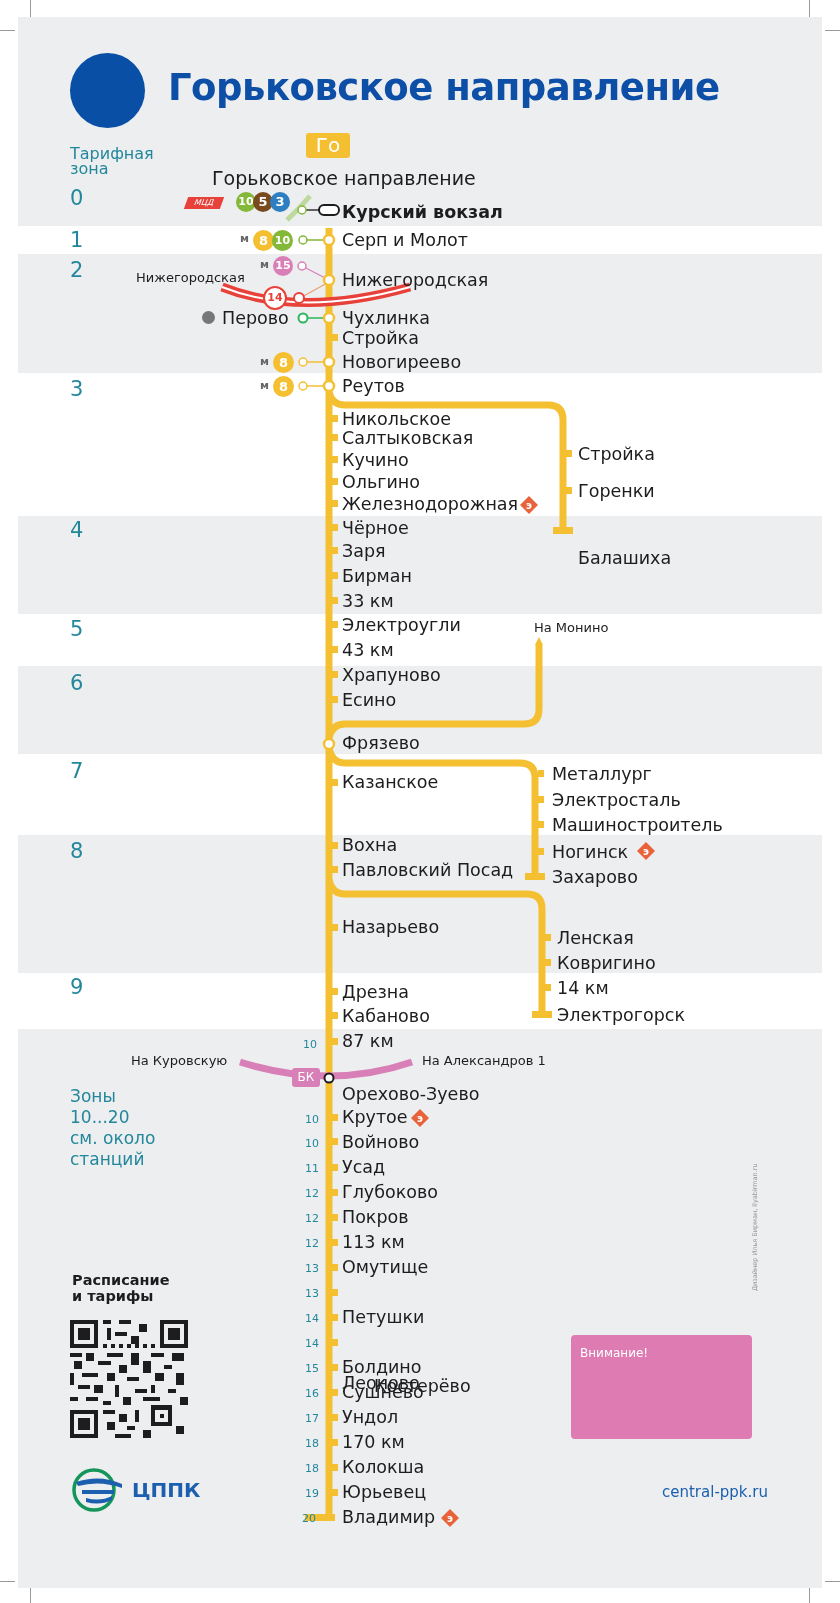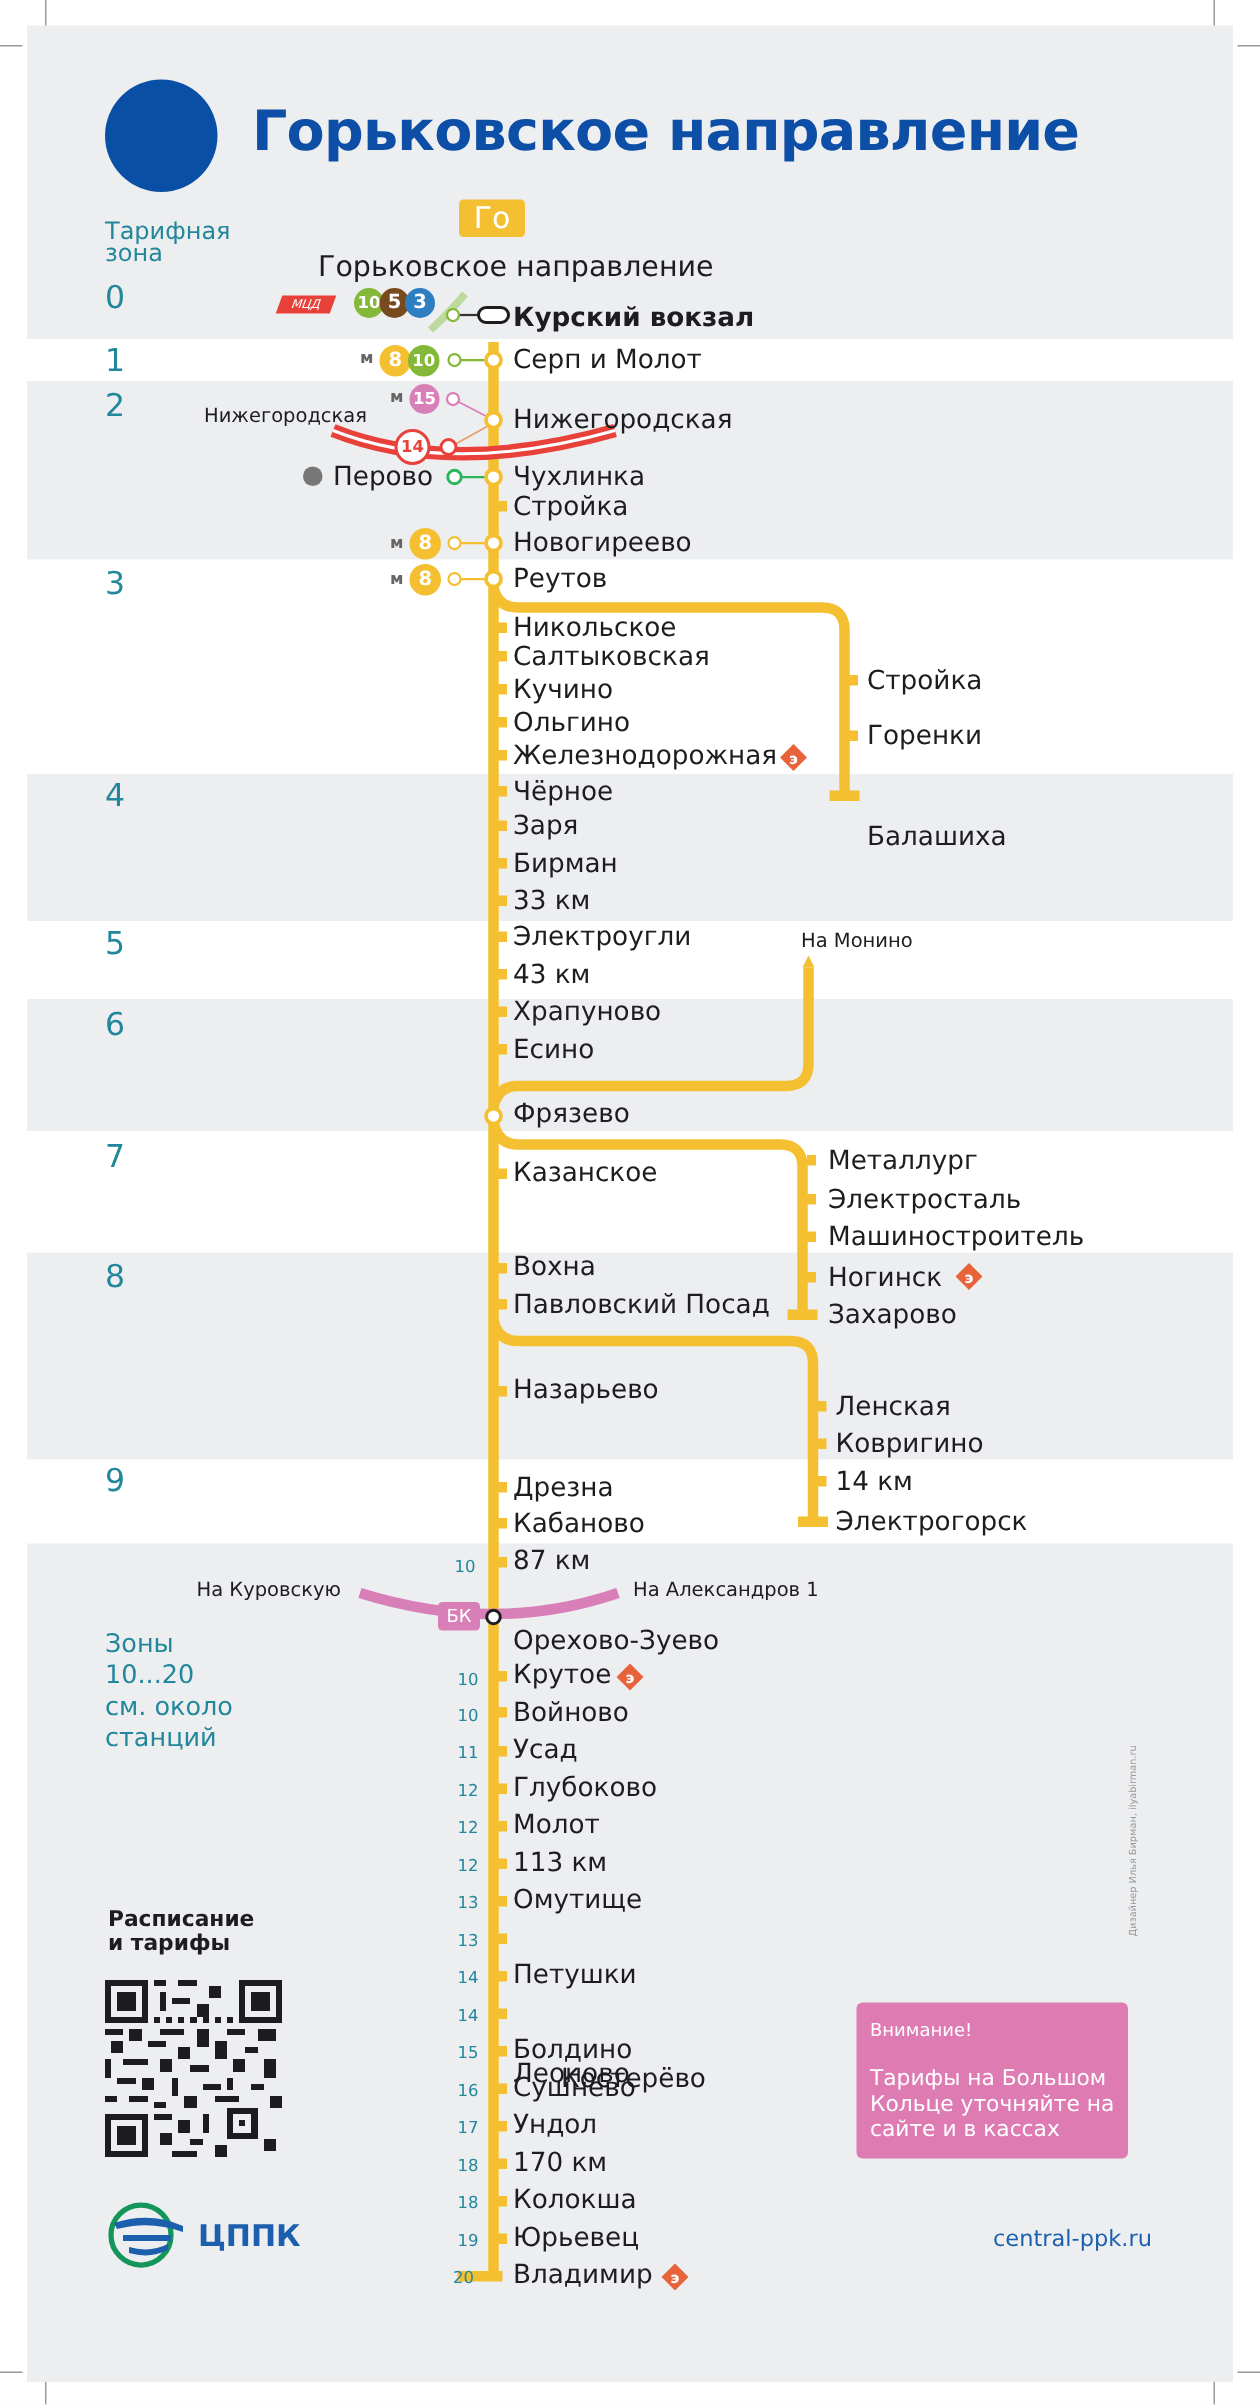--- a/index.html
+++ b/index.html
@@ -235,21 +235,21 @@
     <polygon points="9,0 18,9 9,18 0,9" fill="#e8623a"></polygon>
     <text x="9" y="13" font-size="10" fill="#fff" text-anchor="middle" font-family="DejaVu Sans, sans-serif" font-weight="bold">э</text>
   </svg>
 <div class="zn" style="left:299px;top:1137px;">10</div>
 <div class="st" style="left:342px;top:1132px;">Войново</div>
 <div class="zn" style="left:299px;top:1162px;">11</div>
 <div class="st" style="left:342px;top:1157px;">Усад</div>
 <div class="zn" style="left:299px;top:1187px;">12</div>
 <div class="st" style="left:342px;top:1182px;">Глубоково</div>
 <div class="zn" style="left:299px;top:1212px;">12</div>
-<div class="st" style="left:342px;top:1207px;">Молот</div>
+<div class="st" style="left:342px;top:1207px;">Покров</div>
 <div class="zn" style="left:299px;top:1237px;">12</div>
 <div class="st" style="left:342px;top:1232px;">113 км</div>
 <div class="zn" style="left:299px;top:1262px;">13</div>
 <div class="st" style="left:342px;top:1257px;">Омутище</div>
 <div class="zn" style="left:299px;top:1287px;">13</div>
 <div class="st" style="left:342px;top:1329px;margin-top:44px;">Леоново</div>
 <div class="zn" style="left:299px;top:1312px;">14</div>
 <div class="st" style="left:342px;top:1307px;">Петушки</div>
 <div class="zn" style="left:299px;top:1337px;">14</div>
 <div class="st" style="left:342px;top:1376px;margin-left:32px;">Костерёво</div>
@@ -372,18 +372,17 @@
 <svg class="abs" style="left:70px;top:1466px;" width="56" height="48" viewBox="0 0 56 48">
   <circle cx="24" cy="24" r="20" fill="none" stroke="#14965a" stroke-width="3.5"></circle>
   <path d="M6 16 Q30 8 52 18 L52 22 Q30 14 8 20 Z" fill="#1b5fae"></path>
   <path d="M12 24 L44 24 L44 28 L12 28 Z" fill="#1b5fae"></path>
   <path d="M16 32 Q30 36 42 30 L42 34 Q30 40 16 36 Z" fill="#1b5fae"></path>
 </svg>
 <div class="abs" style="left:132px;top:1478px;font-size:20px;font-weight:bold;color:#1b5fae;">ЦППК</div>
 
 <div class="notice">
   <div class="h">Внимание!</div>
-  <div class="b">Тарифы на Большом Кольце уточняйте на сайте и в кассах</div>
 </div>
 
 <div class="abs" style="left:662px;top:1483px;font-size:15px;color:#1b5fae;">central-ppk.ru</div>
 
 <div class="abs" style="left:700px;top:1232px;width:110px;font-size:6.5px;color:#999;transform:rotate(-90deg);transform-origin:center;white-space:nowrap;">Дизайнер Илья Бирман, ilyabirman.ru</div>
 
 </body></html>

